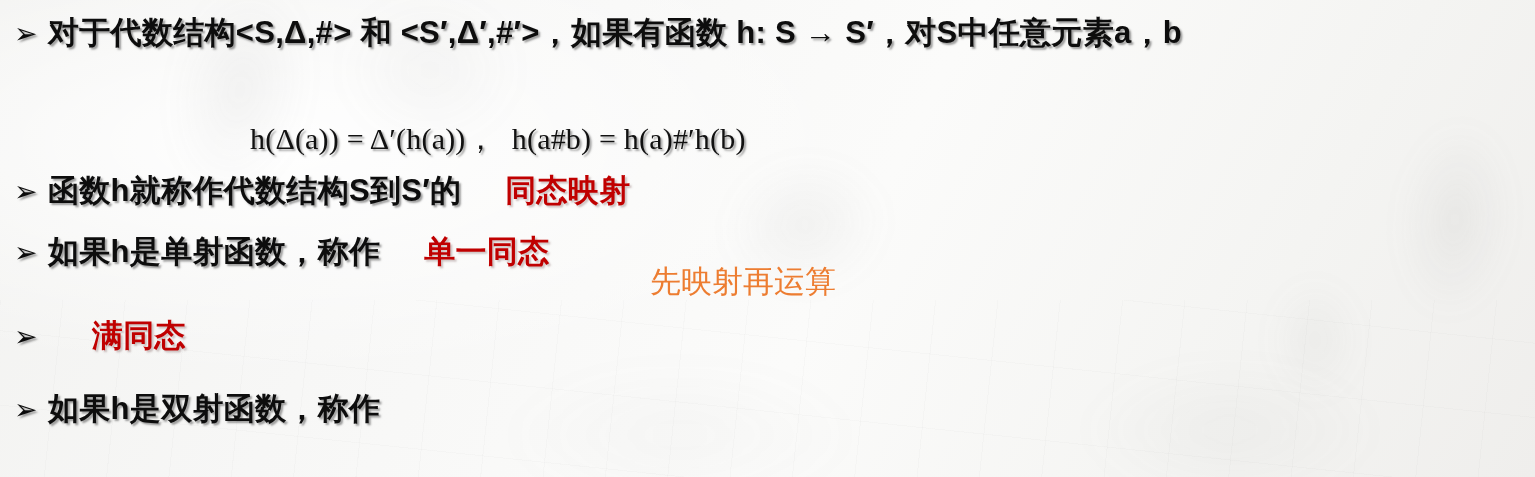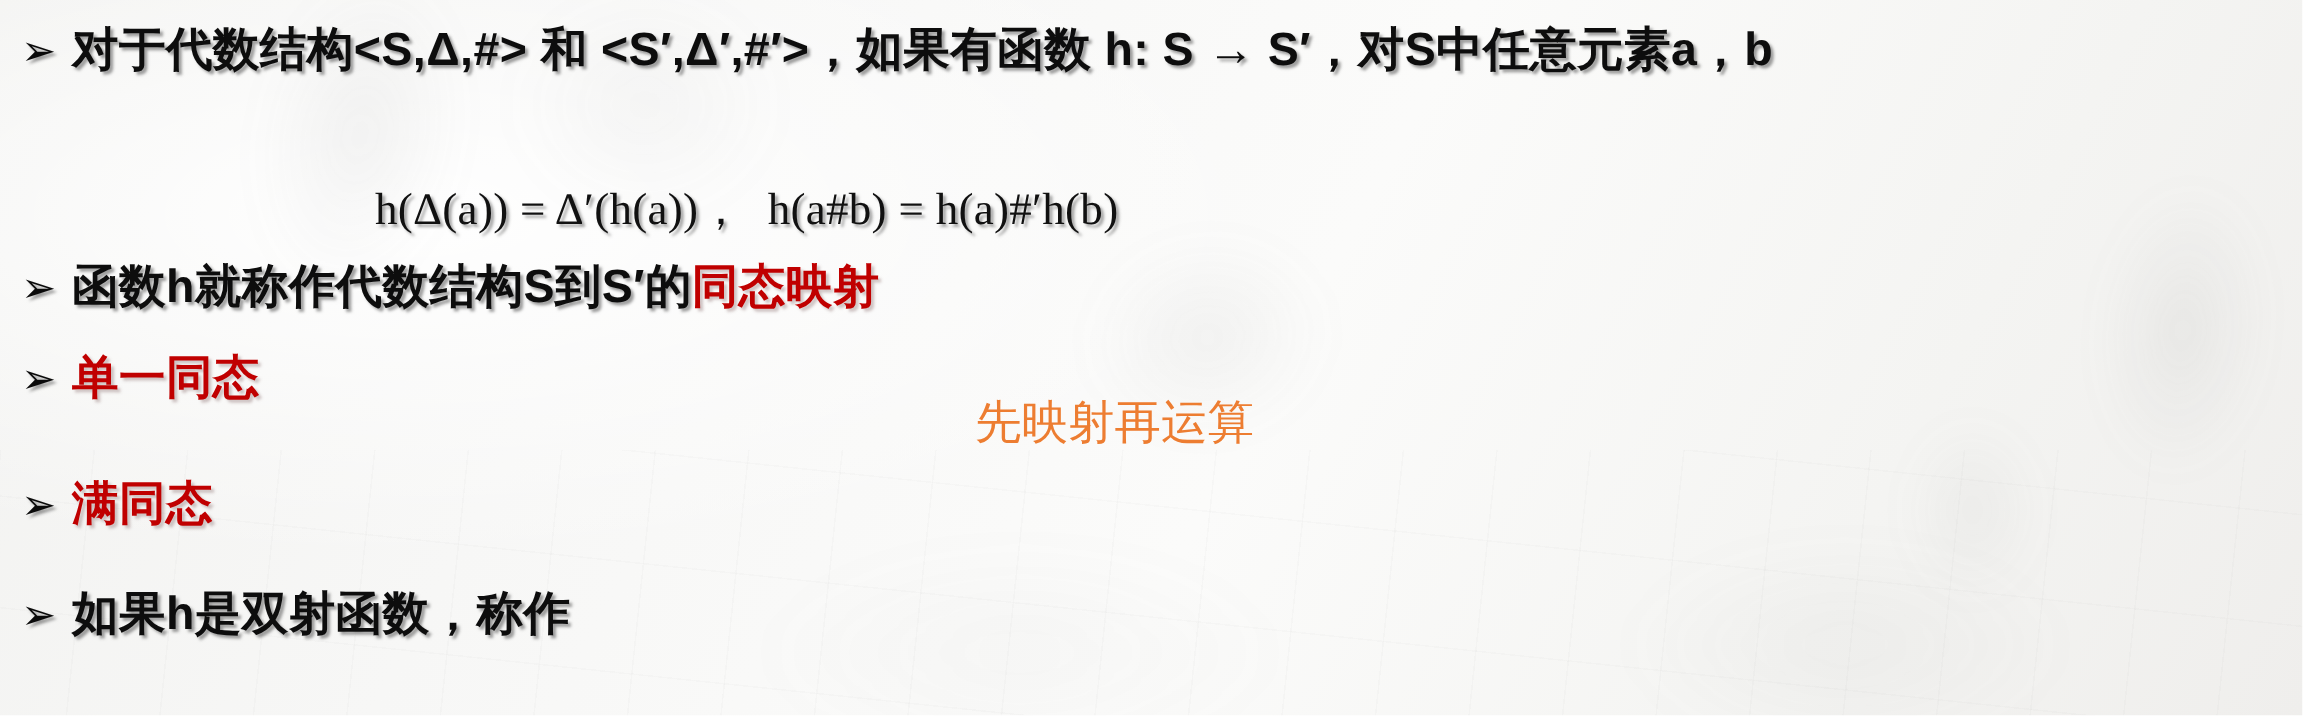--- a/index.html
+++ b/index.html
@@ -88,21 +88,21 @@
 
   .bullet {
     display: inline-block;
     width: 34px;
     flex: 0 0 34px;
     font-size: 28px;
     color: #0a0a0a;
     font-family: "DejaVu Sans", sans-serif;
   }
 
-  .red  { color: #c00000; text-shadow: 2px 2px 2px rgba(120,90,90,0.35); }
+  .red  { color: #c00000; text-shadow: 2px 2px 2px rgba(120,90,90,0.35); margin-left: 44px; }
 
   .formula {
     font-family: "Liberation Serif", "DejaVu Serif", serif;
     font-size: 30px;
     font-weight: normal;
     letter-spacing: 0.2px;
     color: #111;
     text-shadow: 2px 2px 2px rgba(80,80,80,0.5);
   }
   .formula .sym { font-style: normal; }
@@ -151,20 +151,21 @@
   </div>
 
   <div class="line bullet-line l3">
     <span class="bullet">➢</span>
     <span>函数h就称作代数结构S到S′的</span>
       <span class="red">同态映射</span>
   </div>
 
   <div class="line bullet-line l4">
     <span class="bullet">➢</span>
+    <span>如果h是单射函数，称作</span>
       <span class="red">单一同态</span>
   </div>
 
   <div class="line bullet-line l5">
     <span class="bullet">➢</span>
       <span class="red">满同态</span>
   </div>
 
   <div class="line bullet-line l6">
     <span class="bullet">➢</span>

